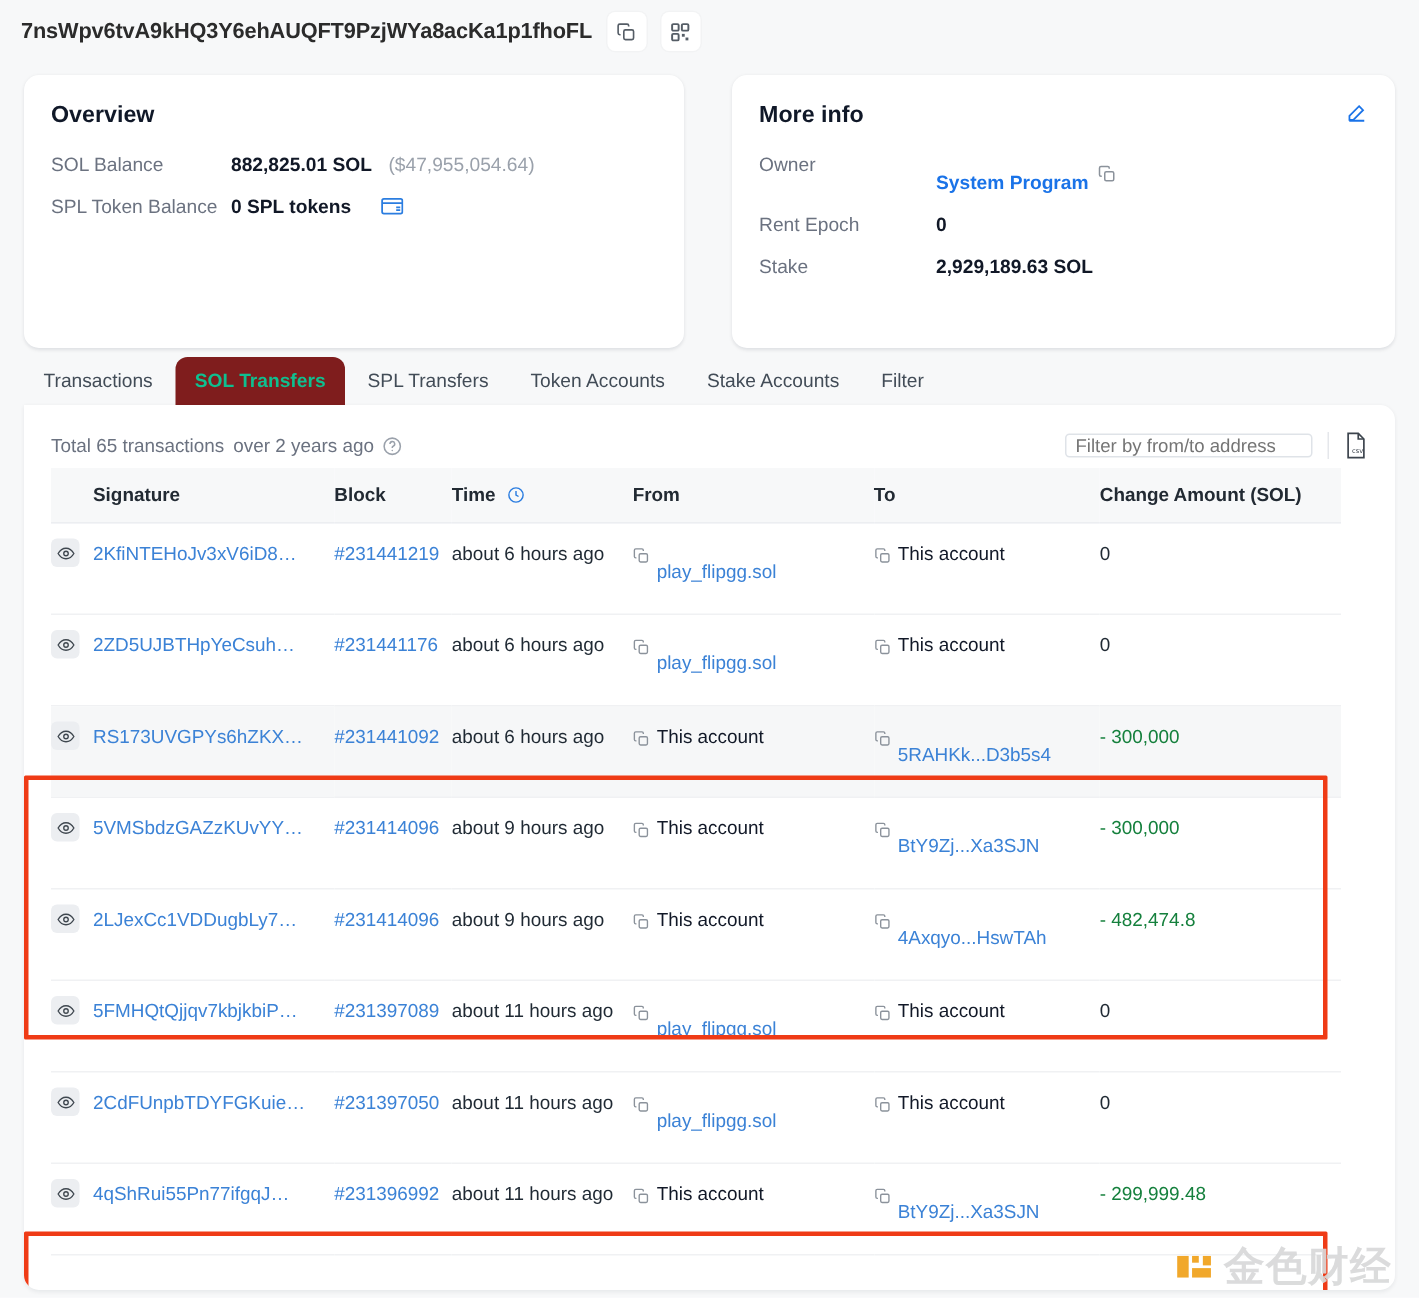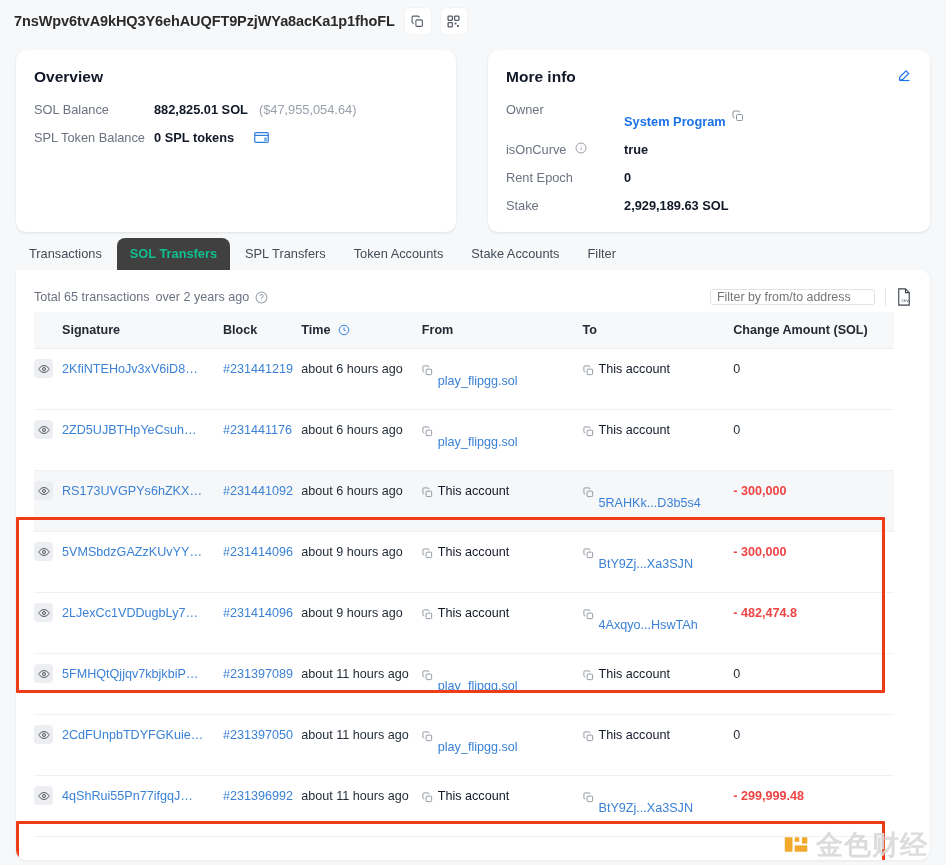--- a/index.html
+++ b/index.html
@@ -60,21 +60,21 @@
   
   .tabs {
     display: flex; align-items: flex-end; gap: 2px;
     padding: 10px 16px 0 16px; height: 38px;
   }
   .tab {
     font-size: 12.8px; color: #424c57; padding: 8px 13px 9px 13px;
     cursor: pointer; border-radius: 8px 8px 0 0; white-space: nowrap;
   }
   .tab.active {
-    background: #404040; color: #0fbf8f; font-weight: 700;
+    background: #7f1d1d; color: #0fbf8f; font-weight: 700;
   }
 
   
   .panel {
     margin: 0 16px; background: #fff; border-radius: 0 10px 10px 10px;
     box-shadow: 0 1px 3px rgba(16,24,40,0.07);
     height: 590px; position: relative; overflow: hidden;
   }
   .panel-head {
     display: flex; align-items: center; justify-content: space-between;
@@ -115,21 +115,21 @@
     display: flex; align-items: center; justify-content: center; cursor: pointer;
   }
   .sig-link { color: #3b82d6; cursor: pointer; }
   .block-link { color: #3b82d6; cursor: pointer; word-break: break-all; }
   .time-cell { color: #1f2933; }
   .acct-cell { display: flex; align-items: flex-start; gap: 5px; }
   .acct-cell .cp { margin-top: 3px; flex: none; cursor: pointer; }
   .acct-name { color: #111827; }
   .acct-name.link { color: #3b82d6; font-weight: 400; }
   .amt { color: #1f2933; }
-  .amt.neg { color: #ef4444; font-weight: bold; }
+  .amt.neg { color: #15803d; }
 
   
   .hl-box {
     position: absolute; border: 3px solid #ef3b16; pointer-events: none;
     border-radius: 1px; z-index: 5;
   }
 
   
   .watermark {
     position: absolute; right: 2px; bottom: 2px;
@@ -213,33 +213,20 @@
         <a class="link">System Program</a>
         <span class="inline-ico">
           <svg width="12" height="12" viewBox="0 0 24 24" fill="none" stroke="#8b929b" stroke-width="2">
             <rect x="9" y="9" width="12" height="12" rx="2"></rect>
               <path d="M5 15H4a2 2 0 0 1-2-2V4a2 2 0 0 1 2-2h9a2 2 0 0 1 2 2v1"></path>
           </svg>
         </span>
       </span>
     </div>
 
-    <div class="kv-row">
-      <span class="kv-key">
-        <span>isOnCurve</span>
-        <span class="info-ico">
-          <svg width="12" height="12" viewBox="0 0 24 24" fill="none" stroke="#9aa1ab" stroke-width="2">
-            <circle cx="12" cy="12" r="10"></circle>
-              <path d="M12 16v-5"></path>
-              <circle cx="12" cy="7.6" r="0.9" fill="#9aa1ab" stroke="none"></circle>
-          </svg>
-        </span>
-      </span>
-      <span class="kv-val">true</span>
-    </div>
 
     <div class="kv-row">
       <span class="kv-key">Rent Epoch</span>
       <span class="kv-val">0</span>
     </div>
 
     <div class="kv-row">
       <span class="kv-key">Stake</span>
       <span class="kv-val">2,929,189.63 SOL</span>
     </div>

